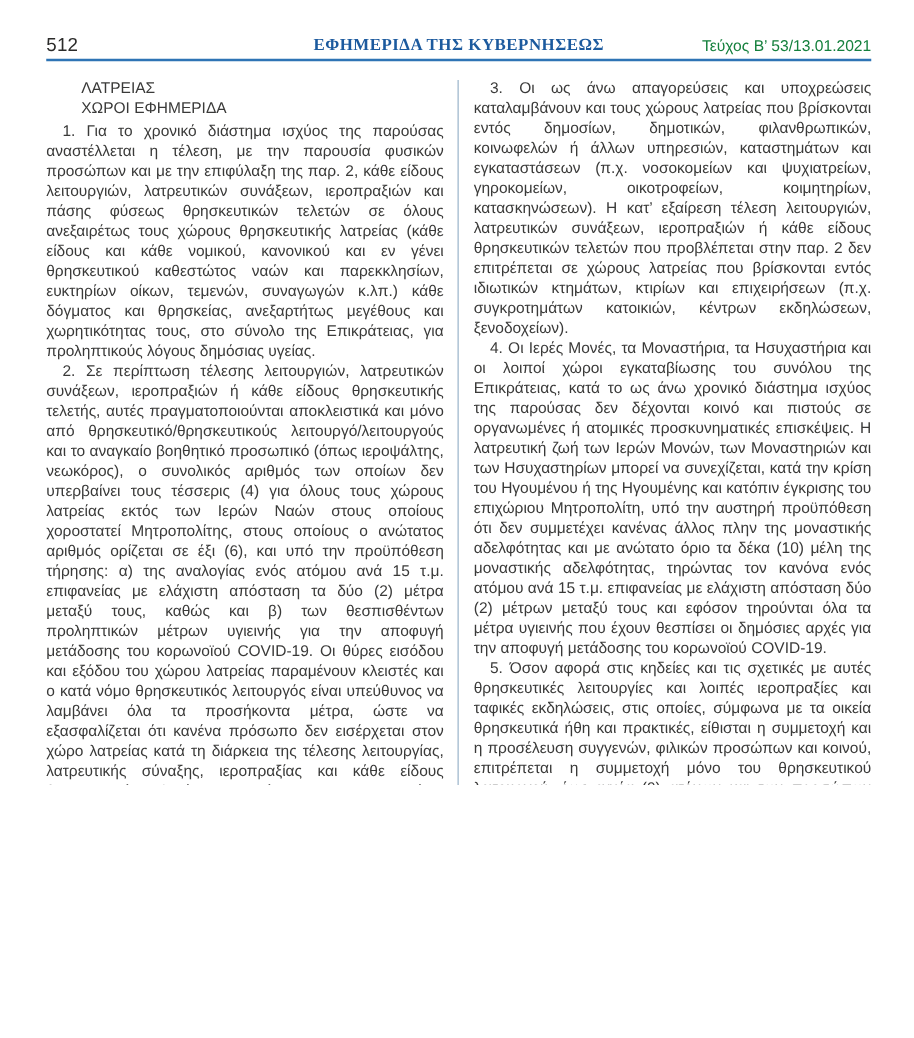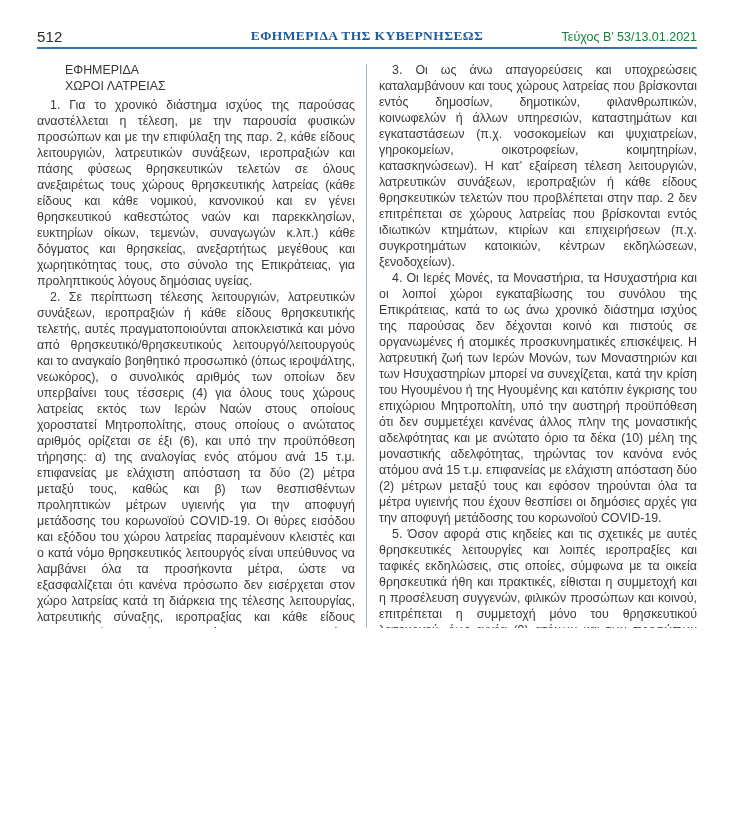--- a/index.html
+++ b/index.html
@@ -51,22 +51,22 @@
     <span class="issue">Τεύχος Β’ 53/13.01.2021</span>
   </div>
   <div class="header-rule"></div>
 
   <div class="col-divider"></div>
 
   <div class="content">
 
     <div class="col">
       <div class="annex-heading">
-        <div>ΕΦΗΜΕΡΙΔΑ</div>
-        <div>ΧΩΡΟΙ ΛΑΤΡΕΙΑΣ</div>
+        <div>ΛΑΤΡΕΙΑΣ</div>
+        <div>ΧΩΡΟΙ ΕΦΗΜΕΡΙΔΑ</div>
       </div>
       <p>1. Για το χρονικό διάστημα ισχύος της παρούσας αναστέλλεται η τέλεση, με την παρουσία φυσικών προσώπων και με την επιφύλαξη της παρ. 2, κάθε είδους λειτουργιών, λατρευτικών συνάξεων, ιεροπραξιών και πάσης φύσεως θρησκευτικών τελετών σε όλους ανεξαιρέτως τους χώρους θρησκευτικής λατρείας (κάθε είδους και κάθε νομικού, κανονικού και εν γένει θρησκευτικού καθεστώτος ναών και παρεκκλησίων, ευκτηρίων οίκων, τεμενών, συναγωγών κ.λπ.) κάθε δόγματος και θρησκείας, ανεξαρτήτως μεγέθους και χωρητικότητας τους, στο σύνολο της Επικράτειας, για προληπτικούς λόγους δημόσιας υγείας.</p>
       <p>2. Σε περίπτωση τέλεσης λειτουργιών, λατρευτικών συνάξεων, ιεροπραξιών ή κάθε είδους θρησκευτικής τελετής, αυτές πραγματοποιούνται αποκλειστικά και μόνο από θρησκευτικό/θρησκευτικούς λειτουργό/λειτουργούς και το αναγκαίο βοηθητικό προσωπικό (όπως ιεροψάλτης, νεωκόρος), ο συνολικός αριθμός των οποίων δεν υπερβαίνει τους τέσσερις (4) για όλους τους χώρους λατρείας εκτός των Ιερών Ναών στους οποίους χοροστατεί Μητροπολίτης, στους οποίους ο ανώτατος αριθμός ορίζεται σε έξι (6), και υπό την προϋπόθεση τήρησης: α) της αναλογίας ενός ατόμου ανά 15 τ.μ. επιφανείας με ελάχιστη απόσταση τα δύο (2) μέτρα μεταξύ τους, καθώς και β) των θεσπισθέντων προληπτικών μέτρων υγιεινής για την αποφυγή μετάδοσης του κορωνοϊού COVID-19. Οι θύρες εισόδου και εξόδου του χώρου λατρείας παραμένουν κλειστές και ο κατά νόμο θρησκευτικός λειτουργός είναι υπεύθυνος να λαμβάνει όλα τα προσήκοντα μέτρα, ώστε να εξασφαλίζεται ότι κανένα πρόσωπο δεν εισέρχεται στον χώρο λατρείας κατά τη διάρκεια της τέλεσης λειτουργίας, λατρευτικής σύναξης, ιεροπραξίας και κάθε είδους θρησκευτικής τελετής. Σε περίπτωση που η ως άνω λειτουργία, λατρευτική σύναξη, ιεροπραξία ή κάθε είδους θρησκευτική τελετή μεταδίδεται από εθνικής ή τοπικής εμβέλειας τηλεοπτικό ή ραδιοφωνικό μέσο ή μέσω διαδικτύου, επιτρέπεται η παρουσία του απολύτως αναγκαίου τεχνικού προσωπικού του μέσου, το οποίο δεν μπορεί να υπερβαίνει τα τέσσερα (4) άτομα.</p>
     </div>
 
     <div class="col">
       <p>3. Οι ως άνω απαγορεύσεις και υποχρεώσεις καταλαμβάνουν και τους χώρους λατρείας που βρίσκονται εντός δημοσίων, δημοτικών, φιλανθρωπικών, κοινωφελών ή άλλων υπηρεσιών, καταστημάτων και εγκαταστάσεων (π.χ. νοσοκομείων και ψυχιατρείων, γηροκομείων, οικοτροφείων, κοιμητηρίων, κατασκηνώσεων). Η κατ’ εξαίρεση τέλεση λειτουργιών, λατρευτικών συνάξεων, ιεροπραξιών ή κάθε είδους θρησκευτικών τελετών που προβλέπεται στην παρ. 2 δεν επιτρέπεται σε χώρους λατρείας που βρίσκονται εντός ιδιωτικών κτημάτων, κτιρίων και επιχειρήσεων (π.χ. συγκροτημάτων κατοικιών, κέντρων εκδηλώσεων, ξενοδοχείων).</p>
       <p>4. Οι Ιερές Μονές, τα Μοναστήρια, τα Ησυχαστήρια και οι λοιποί χώροι εγκαταβίωσης του συνόλου της Επικράτειας, κατά το ως άνω χρονικό διάστημα ισχύος της παρούσας δεν δέχονται κοινό και πιστούς σε οργανωμένες ή ατομικές προσκυνηματικές επισκέψεις. Η λατρευτική ζωή των Ιερών Μονών, των Μοναστηριών και των Ησυχαστηρίων μπορεί να συνεχίζεται, κατά την κρίση του Ηγουμένου ή της Ηγουμένης και κατόπιν έγκρισης του επιχώριου Μητροπολίτη, υπό την αυστηρή προϋπόθεση ότι δεν συμμετέχει κανένας άλλος πλην της μοναστικής αδελφότητας και με ανώτατο όριο τα δέκα (10) μέλη της μοναστικής αδελφότητας, τηρώντας τον κανόνα ενός ατόμου ανά 15 τ.μ. επιφανείας με ελάχιστη απόσταση δύο (2) μέτρων μεταξύ τους και εφόσον τηρούνται όλα τα μέτρα υγιεινής που έχουν θεσπίσει οι δημόσιες αρχές για την αποφυγή μετάδοσης του κορωνοϊού COVID-19.</p>
       <p>5. Όσον αφορά στις κηδείες και τις σχετικές με αυτές θρησκευτικές λειτουργίες και λοιπές ιεροπραξίες και ταφικές εκδηλώσεις, στις οποίες, σύμφωνα με τα οικεία θρησκευτικά ήθη και πρακτικές, είθισται η συμμετοχή και η προσέλευση συγγενών, φιλικών προσώπων και κοινού, επιτρέπεται η συμμετοχή μόνο του θρησκευτικού λειτουργού, έως εννέα (9) ατόμων και των προσώπων που επιμελούνται της ταφής, τηρουμένων αυστηρώς των λοιπών προληπτικών μέτρων προστασίας και οδηγιών των υγειονομικών αρχών. Οι αρχές που είναι υπεύθυνες για τη λειτουργία και διαχείριση των κοιμητηρίων επιβλέπουν την ορθή εφαρμογή του παρόντος και οφείλουν να αποτρέπουν την προσέλευση προσώπων, στα οποία δεν επιτρέπεται η συμμετοχή στην τελετή, σύμφωνα με το πρώτο εδάφιο.</p>
     </div>

